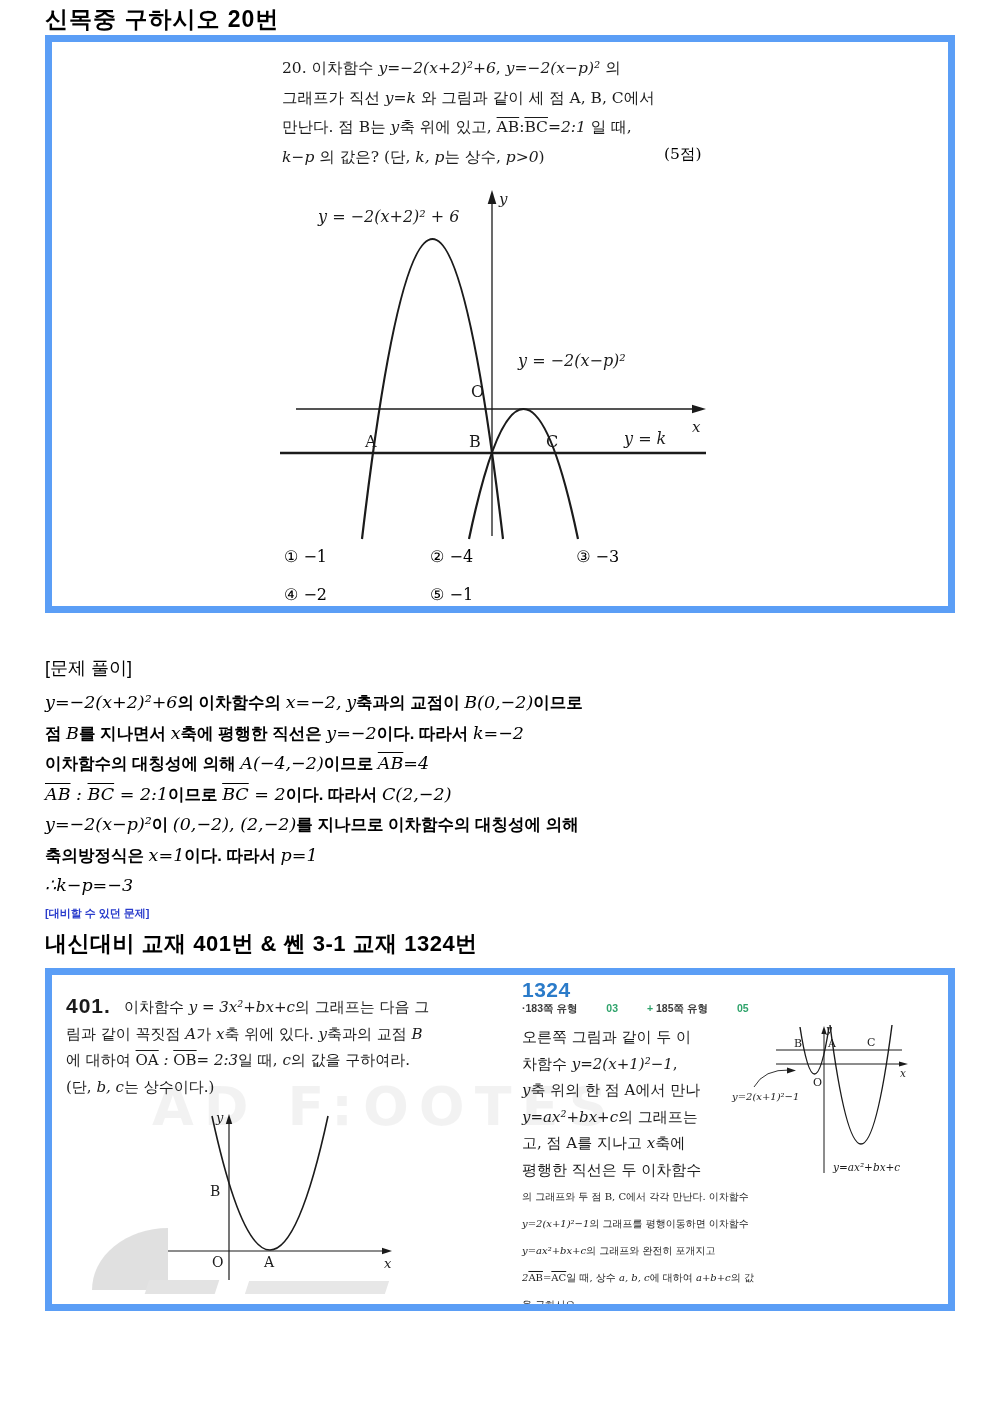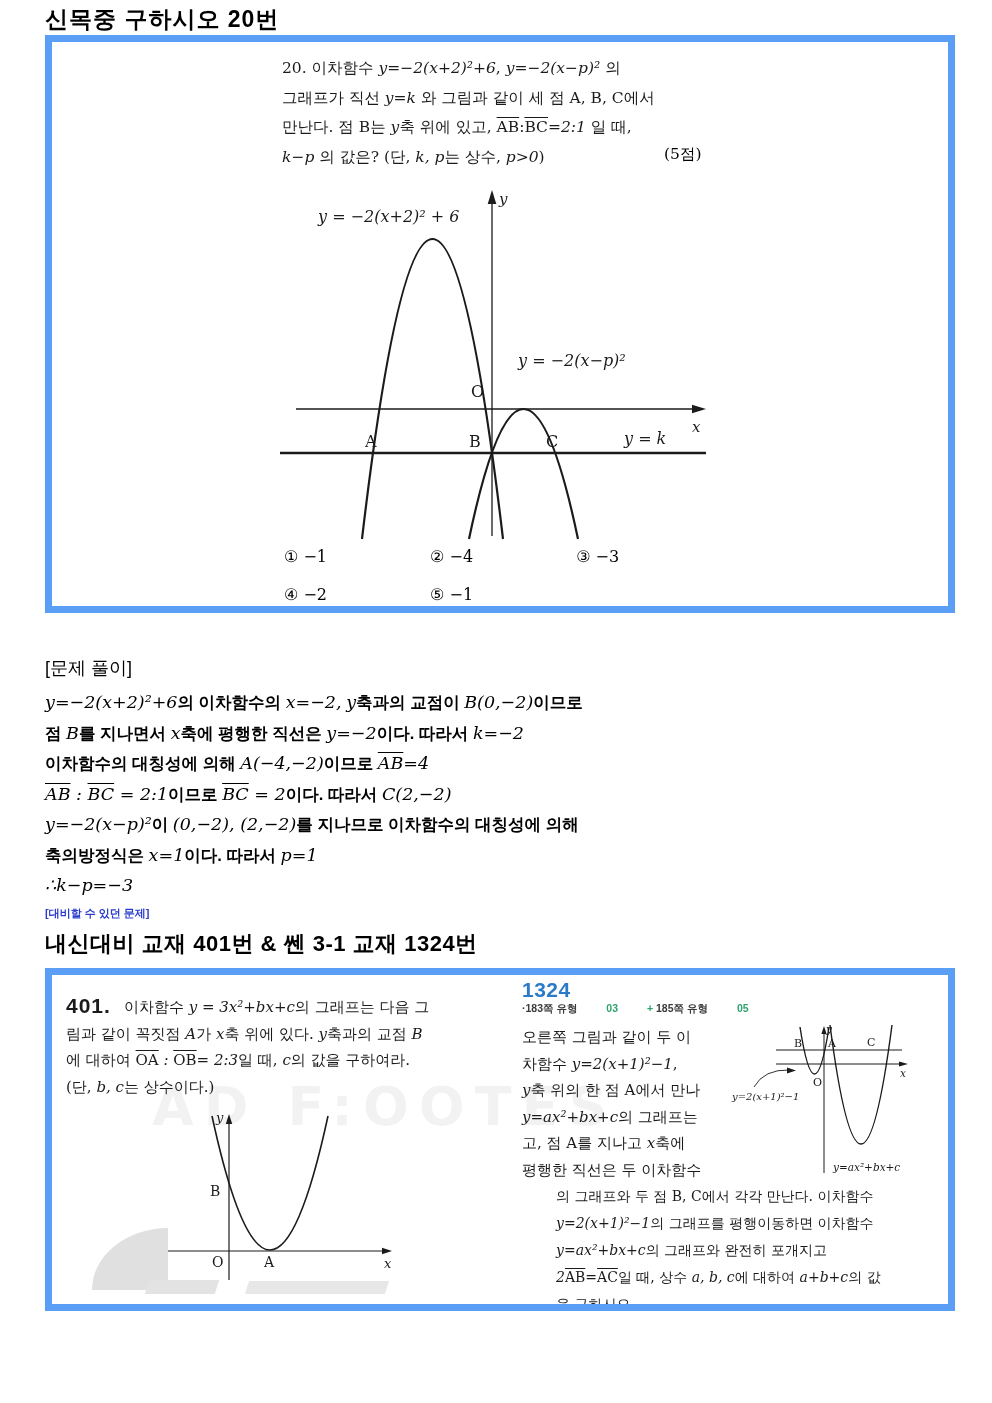--- a/index.html
+++ b/index.html
@@ -43,21 +43,21 @@
   .p401-l1{padding-top:3px;}
   .scan-line{font-size:15px;line-height:26.5px;}
   .g401{margin:8px 0 0 74px;display:block;}
   .col1324{left:470px;top:3px;width:430px;}
   .p1324-head{display:flex;justify-content:space-between;align-items:baseline;flex-direction:column;}
   .p1324-num{font-size:21px;font-weight:700;color:#2b7bc9;letter-spacing:.5px;}
   .p1324-ref{font-size:10.5px;}
   .p1324-body{position:relative;margin-top:8px;}
   .g1324{position:absolute;left:208px;top:-1px;}
   .n-line{width:218px;font-size:15px;line-height:26.5px;}
-  .f-line{width:430px;font-size:14px;line-height:27px;margin-left:34px;}
+  .f-line{width:430px;font-size:10px;line-height:27px;}
   
   .wm-text{left:100px;top:100px;font-size:54px;font-weight:700;letter-spacing:10px;
            color:rgba(0,0,0,0.05);font-family:"DejaVu Sans",sans-serif;text-align:right;}
   .wm-fan{left:40px;top:253px;width:76px;height:62px;background:#c6c6c6;
           border-radius:100% 0 0 0;opacity:.55;}
   .wm-bar1{left:95px;top:305px;width:70px;height:14px;background:#e3e3e3;transform:skewX(-18deg);}
   .wm-bar2{left:195px;top:306px;width:140px;height:13px;background:#e7e7e7;transform:skewX(-18deg);}
   svg text{font-family:"DejaVu Serif",serif;fill:#1b1b1b;}
   svg .it{font-style:italic;}
 </style>

